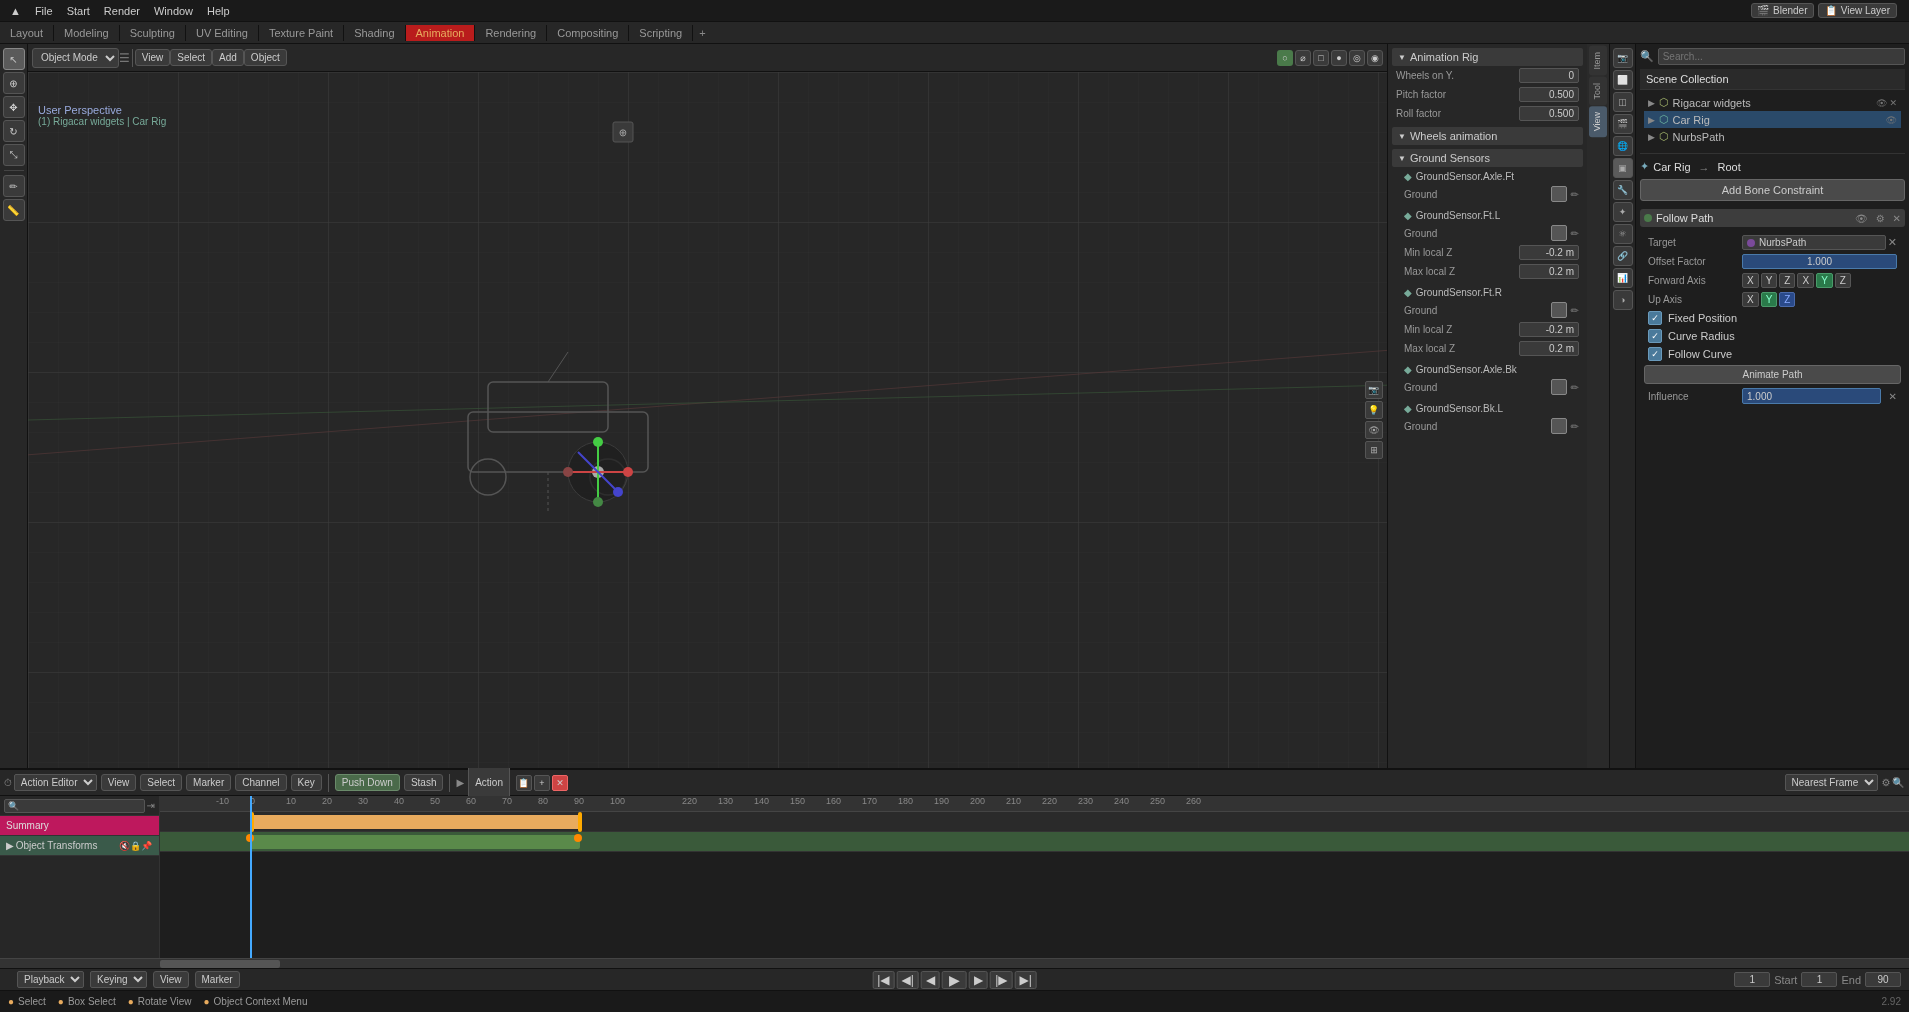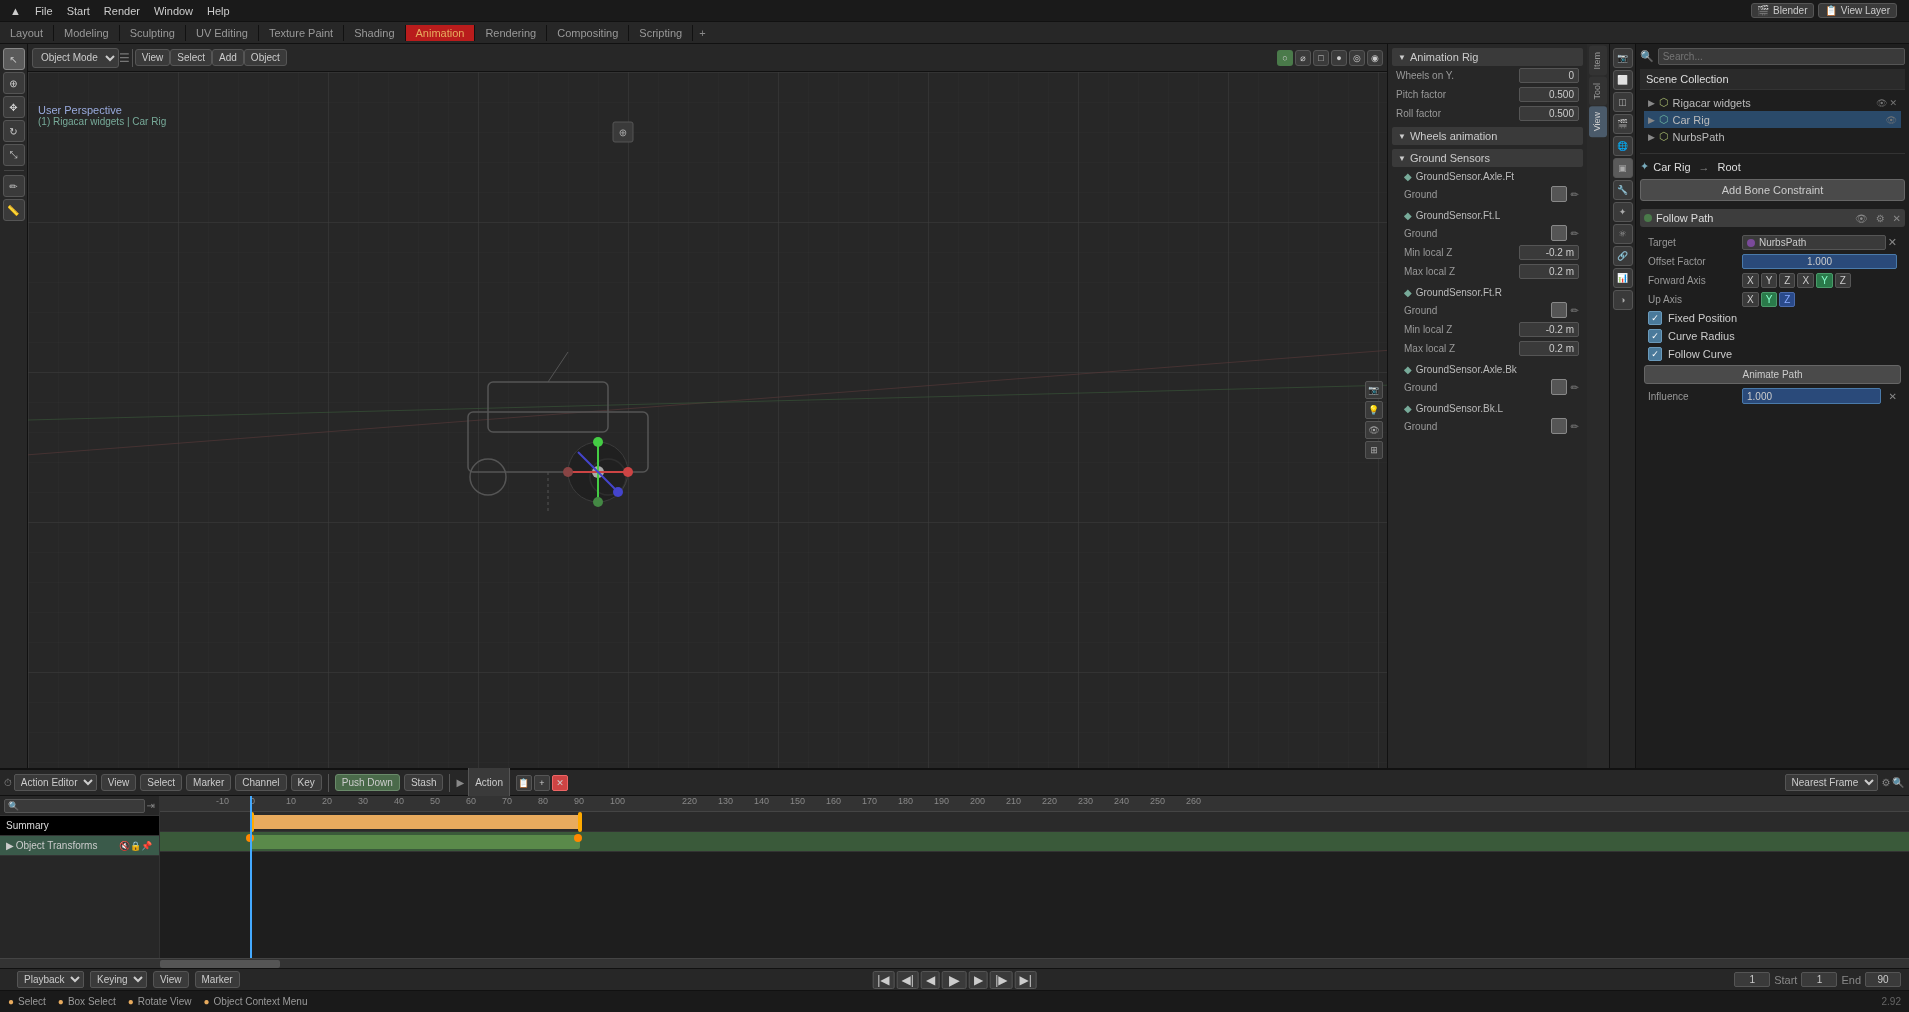--- a/index.html
+++ b/index.html
@@ -306,21 +306,21 @@
     }
     .track-label {
       height: 20px;
       display: flex;
       align-items: center;
       padding: 0 6px;
       font-size: 10px;
       color: #ccc;
       border-bottom: 1px solid #333;
     }
-    .track-label.summary { color: #ddd; background: #000000; }
+    .track-label.summary { color: #ddd; background: #be185d; }
     .track-label.selected { background: #3a5a4a; }
     .timeline-ruler {
       height: 16px;
       background: #333;
       border-bottom: 1px solid #444;
       display: flex;
       align-items: flex-end;
       padding-bottom: 2px;
       font-size: 9px;
       color: #888;

